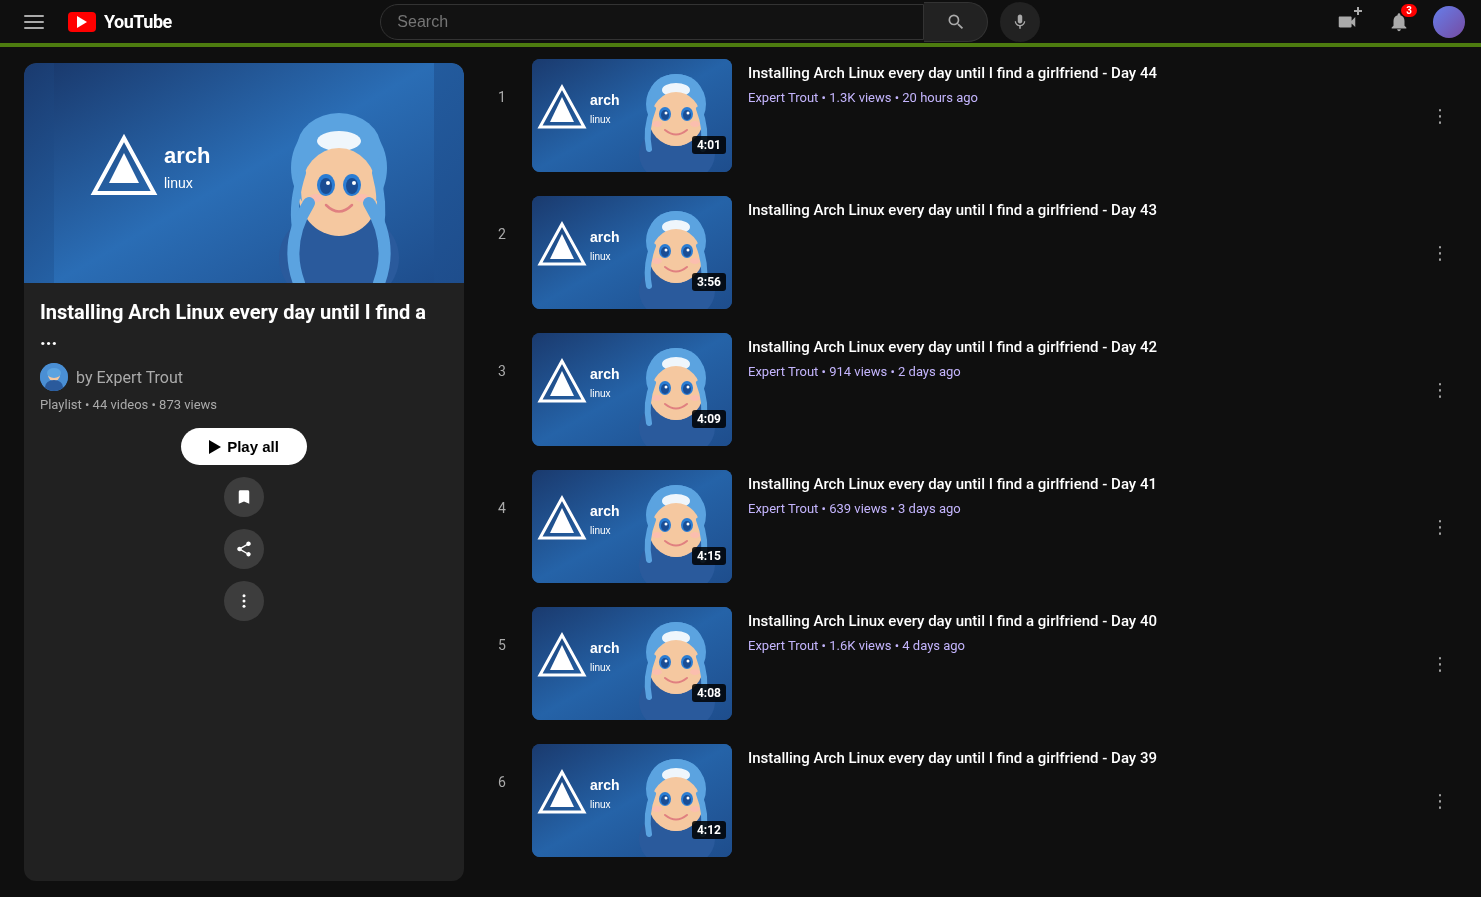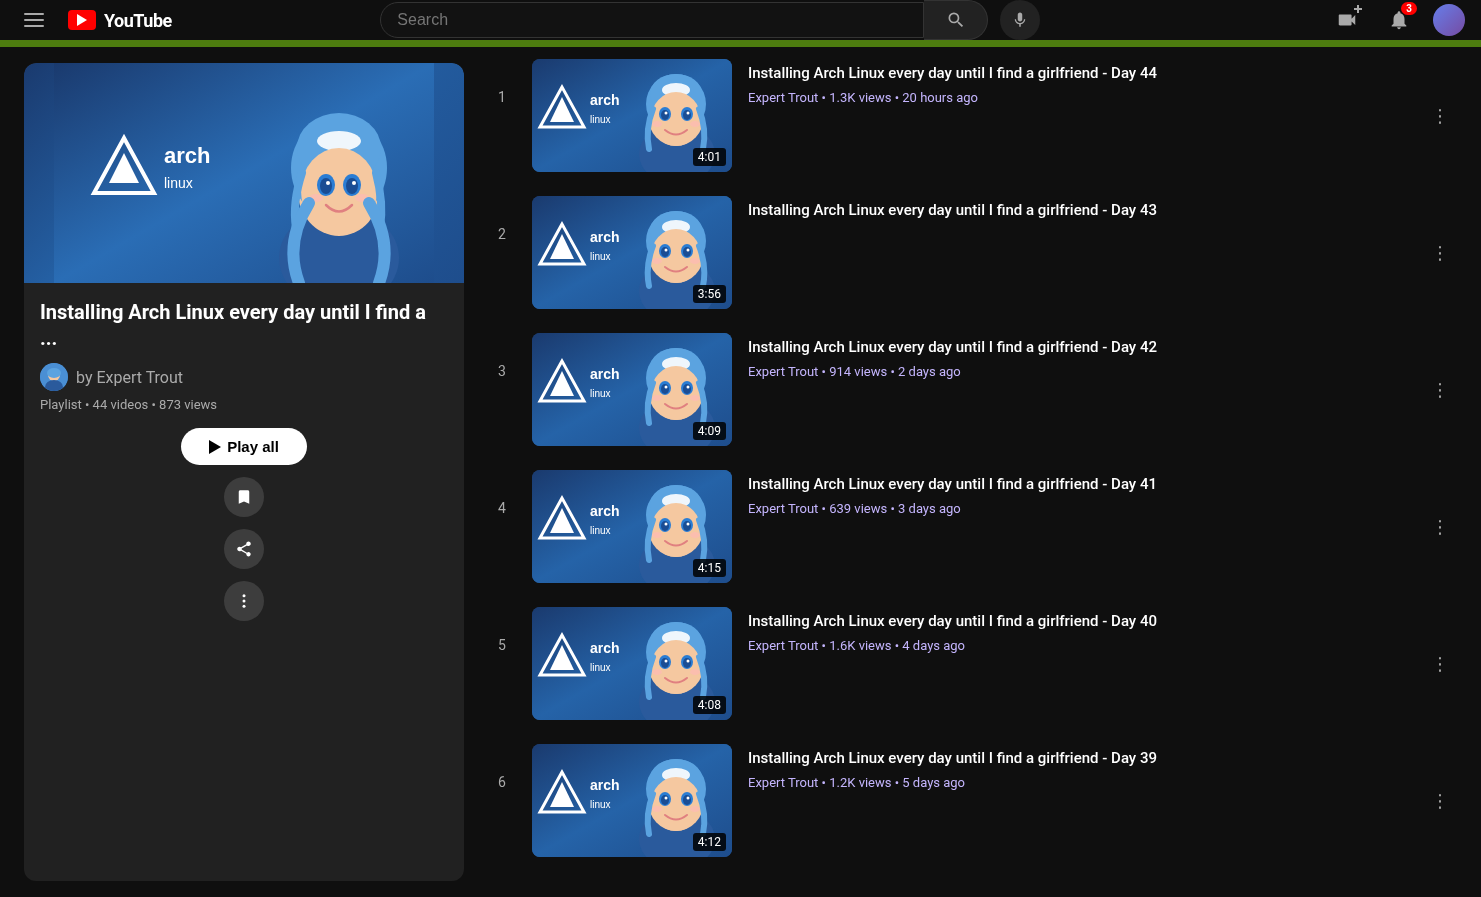--- a/index.html
+++ b/index.html
@@ -14,21 +14,21 @@
     
     .header {
       display: flex;
       align-items: center;
       height: 47px;
       background: #0f0f0f;
       padding: 0 16px;
       position: sticky;
       top: 0;
       z-index: 100;
-      border-bottom: 7px solid #4d7c0f;
+      border-bottom: 4px solid #4d7c0f;
     }
     .header-left {
       display: flex;
       align-items: center;
       gap: 16px;
       min-width: 220px;
     }
     .yt-logo {
       display: flex; align-items: center; gap: 2px; cursor: pointer;
     }
@@ -257,25 +257,25 @@
       flex-shrink: 0;
       background: linear-gradient(135deg, #1a3a6e 0%, #2563a8 50%, #1e4d8c 100%);
       position: relative;
       overflow: hidden;
       display: flex;
       align-items: center;
       justify-content: center;
     }
     .video-duration {
       position: absolute;
-      bottom: 6px; right: 6px;
+      bottom: 18px; right: 6px;
       background: rgba(0,0,0,0.85);
       color: #fff;
       font-size: 12px;
-      font-weight: 400;
+      font-weight: 700;
       padding: 2px 5px;
       border-radius: 3px;
     }
     .video-details {
       flex: 1;
       padding-top: 4px;
     }
     .video-title {
       font-size: 15px;
       font-weight: 500;
@@ -740,19 +740,18 @@
       <ellipse cx="68" cy="70" rx="5" ry="3" fill="#ffb8b8" opacity="0.6"></ellipse>
       <path d="M 38 76 Q 49 85 60 76" fill="none" stroke="#e08080" stroke-width="2" stroke-linecap="round"></path>
       <path d="M 26 55 Q 18 75 22 95" fill="none" stroke="#5ba3e0" stroke-width="6" stroke-linecap="round"></path>
       <path d="M 72 55 Q 80 75 76 95" fill="none" stroke="#5ba3e0" stroke-width="6" stroke-linecap="round"></path>
     </g>
   </svg>
       <div class="video-duration">4:12</div>
     </div>
     <div class="video-details">
       <div class="video-title">Installing Arch Linux every day until I find a girlfriend - Day 39</div>
-      <div class="video-meta">Expert Trout • 1.2K views • 5 days ago</div>
     </div>
     <button class="more-btn">⋮</button>
   </div>
     </main>
 
 </div>
 
 </body></html>

